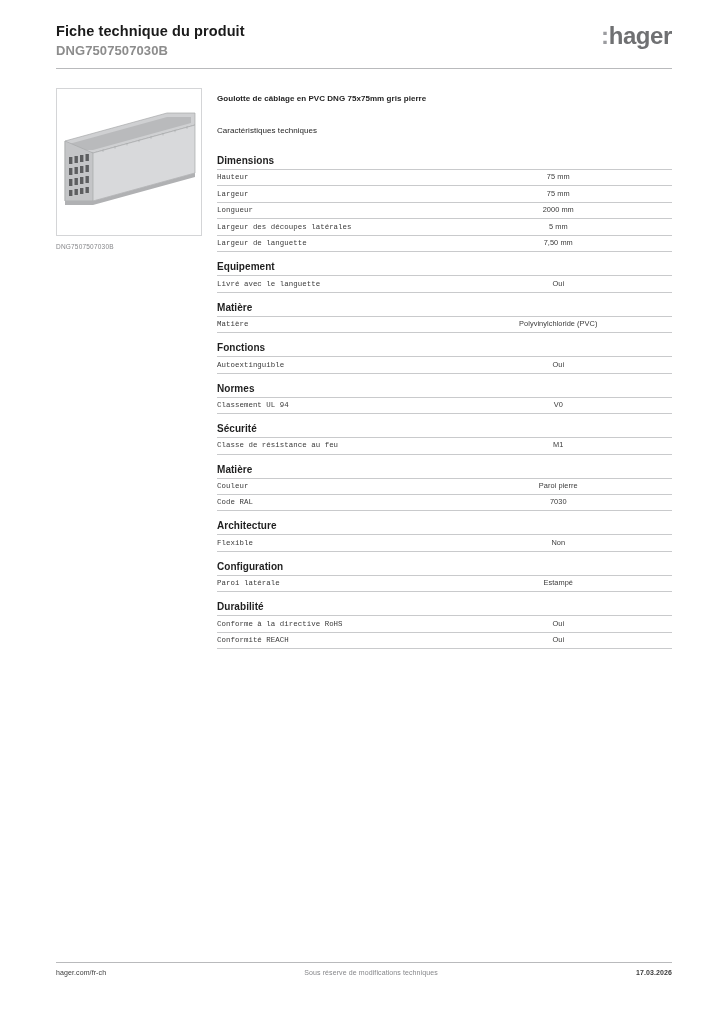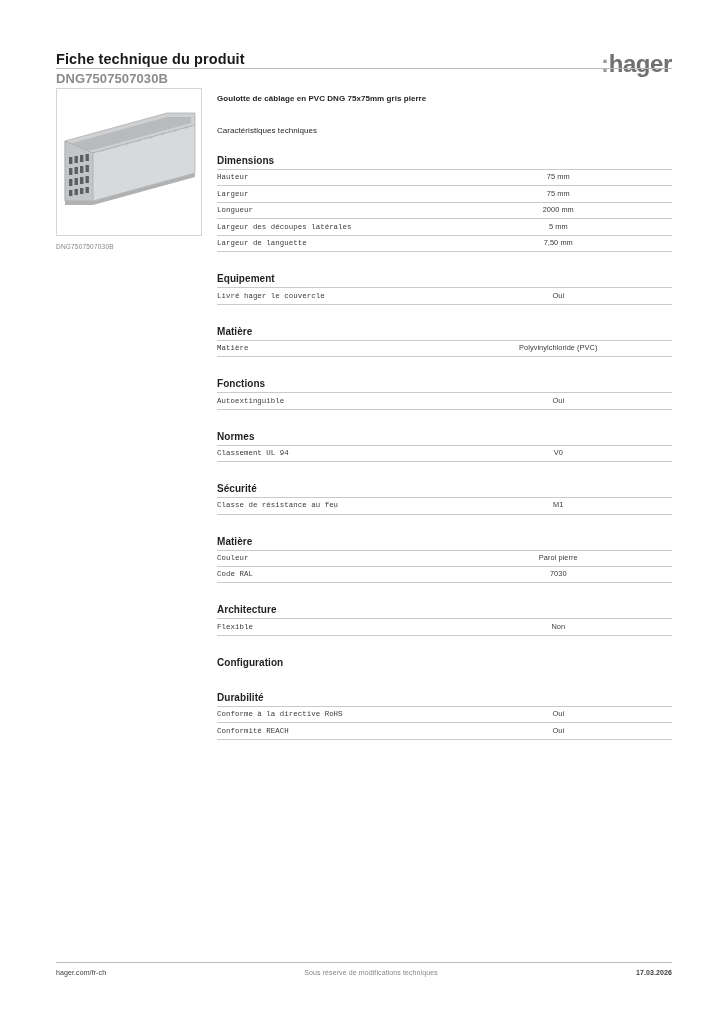--- a/index.html
+++ b/index.html
@@ -23,21 +23,20 @@
 
   
   .header {
     position: absolute;
     left: 56px;
     top: 22px;
     width: 616px;
     display: flex;
     align-items: flex-start;
     justify-content: space-between;
-    margin-top: 28px;
   }
   .doc-title {
     font-size: 14.5px;
     font-weight: bold;
     color: #1a1a1a;
     line-height: 1.35;
     letter-spacing: 0.1px;
   }
   .doc-subtitle {
     font-size: 13px;
@@ -114,21 +113,21 @@
     letter-spacing: 0.05px;
   }
   .tech-head {
     margin-top: 23px;
     font-size: 8px;
     font-weight: normal;
     color: #1f1f1f;
     letter-spacing: 0.05px;
   }
   .group {
-    margin-top: 21px;
+    margin-top: 9px;
   }
   .group:first-of-type {
     margin-top: 20px;
   }
   .group-title {
     font-size: 10px;
     font-weight: bold;
     color: #1f1f1f;
     padding-bottom: 3px;
     letter-spacing: 0.05px;
@@ -286,21 +285,21 @@
                 <td class="value">7,50 mm</td>
               </tr>
             </tbody>
           </table>
         </div>
         <div class="group">
           <div class="group-title">Equipement</div>
           <table class="spec">
             <tbody>
               <tr>
-                <td class="label">Livré hager le couvercle</td>
+                <td class="label">Livré avec le languette</td>
                 <td class="value">Oui</td>
               </tr>
             </tbody>
           </table>
         </div>
         <div class="group">
           <div class="group-title">Matière</div>
           <table class="spec">
             <tbody>
               <tr>
@@ -364,20 +363,28 @@
             <tbody>
               <tr>
                 <td class="label">Flexible</td>
                 <td class="value">Non</td>
               </tr>
             </tbody>
           </table>
         </div>
         <div class="group">
           <div class="group-title">Configuration</div>
+          <table class="spec">
+            <tbody>
+              <tr>
+                <td class="label">Paroi latérale</td>
+                <td class="value">Estampé</td>
+              </tr>
+            </tbody>
+          </table>
         </div>
         <div class="group">
           <div class="group-title">Durabilité</div>
           <table class="spec">
             <tbody>
               <tr>
                 <td class="label">Conforme à la directive RoHS</td>
                 <td class="value">Oui</td>
               </tr>
               <tr>

